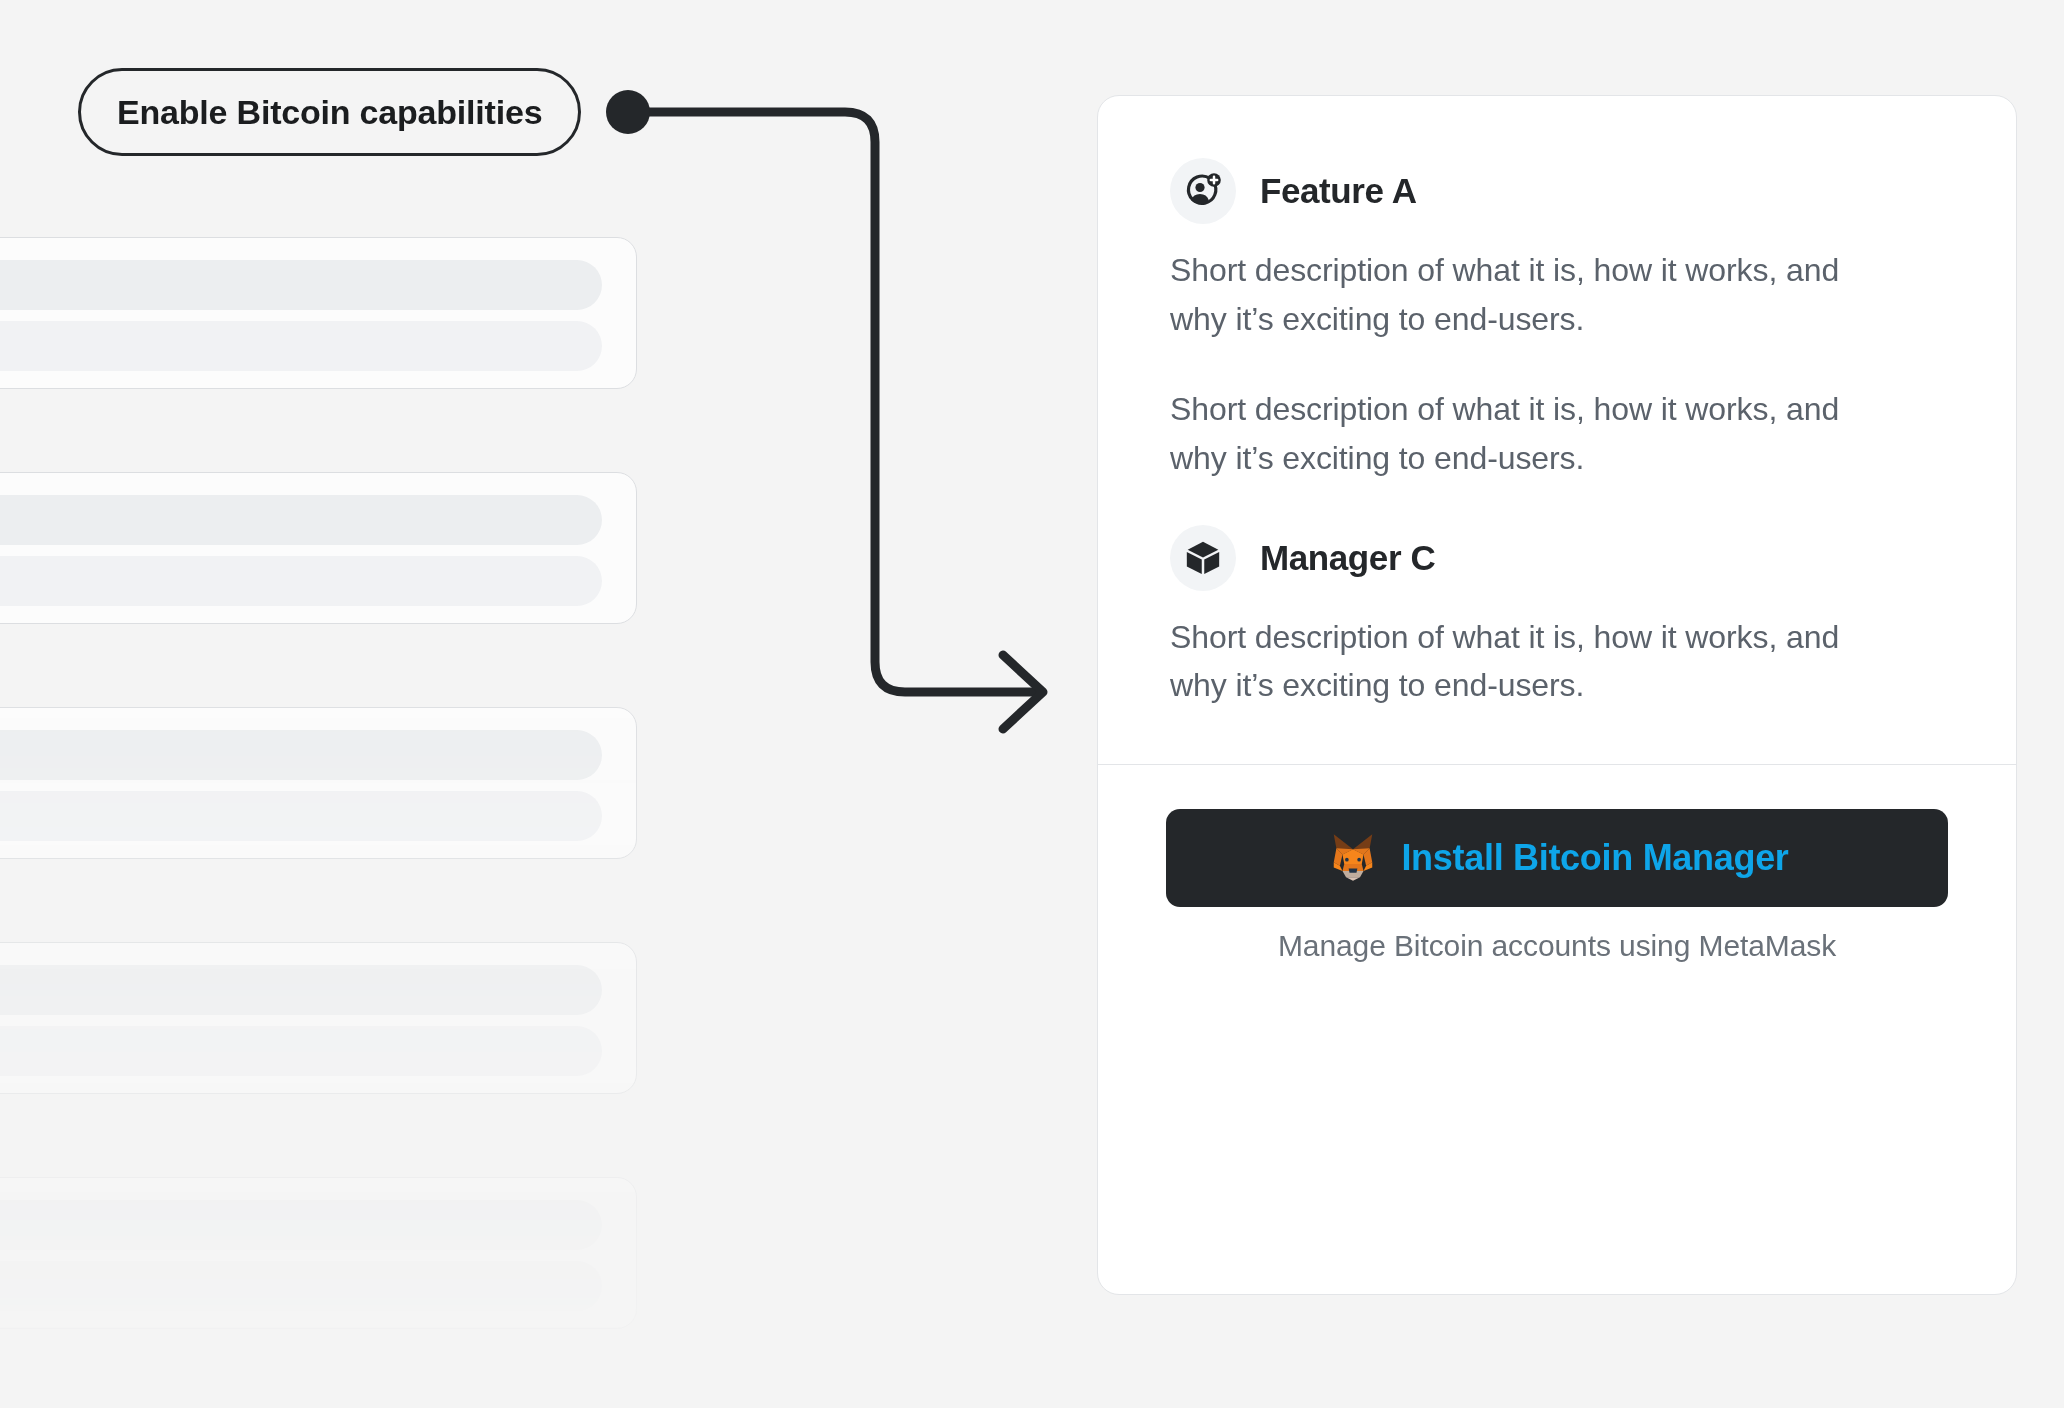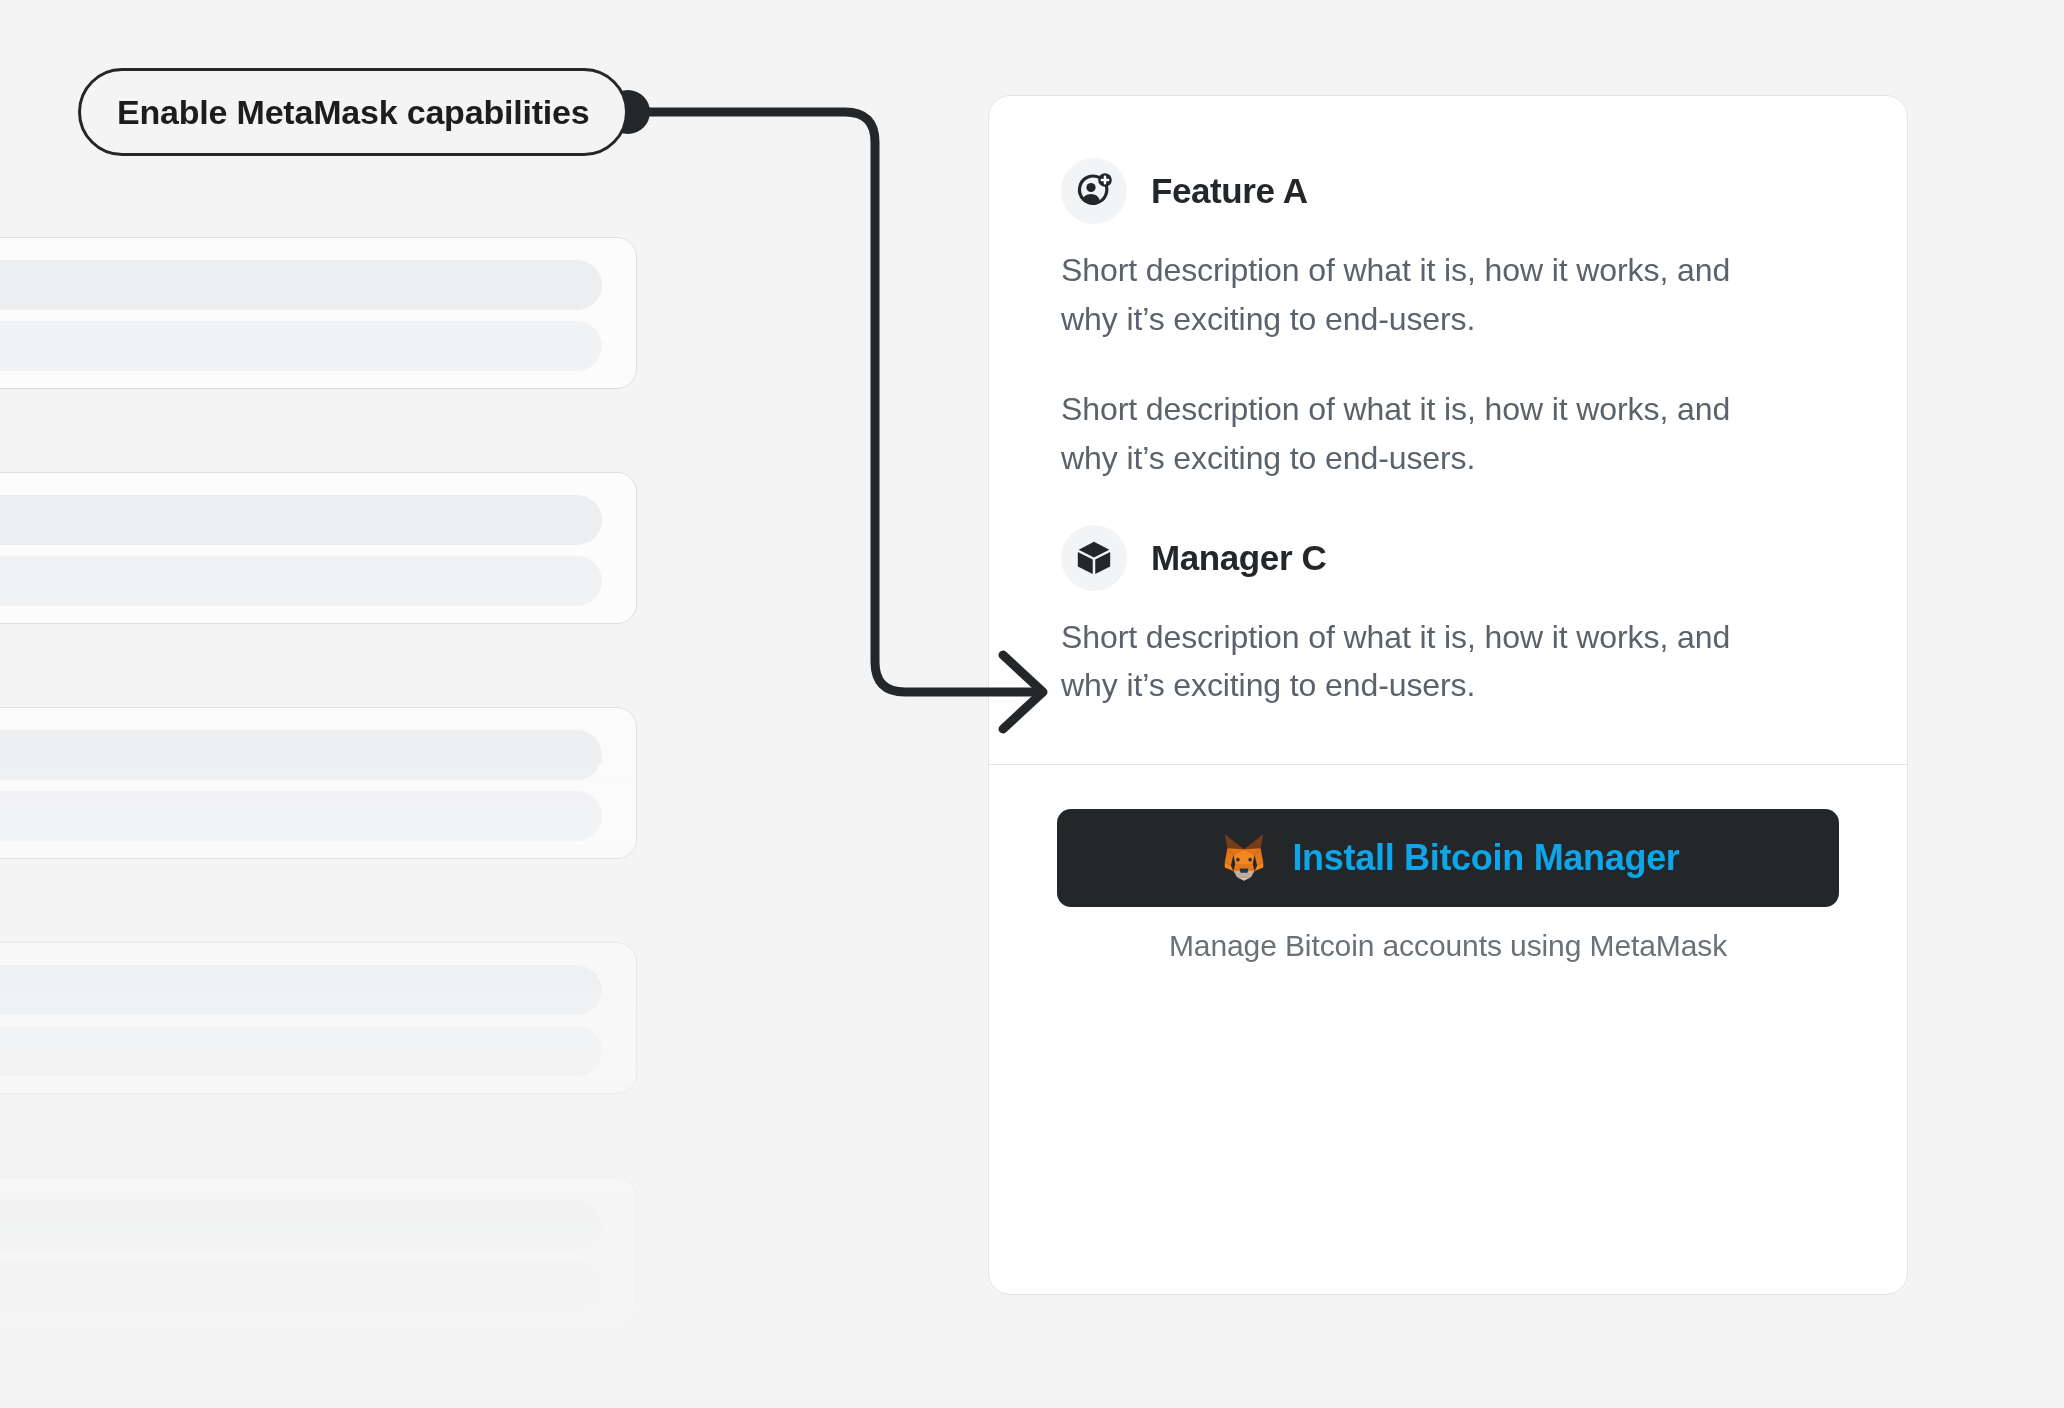--- a/index.html
+++ b/index.html
@@ -86,21 +86,21 @@
     top: 0;
     width: 2064px;
     height: 1408px;
     pointer-events: none;
     z-index: 4;
   }
 
   
   #feature-card {
     position: absolute;
-    left: 988px;
+    left: 1097px;
     top: 95px;
     width: 920px;
     height: 1200px;
     background: #ffffff;
     border: 1.5px solid #e3e5e8;
     border-radius: 22px;
     display: flex;
     flex-direction: column;
     overflow: hidden;
   }
@@ -204,21 +204,21 @@
     <div class="skeleton-bar primary"></div>
     <div class="skeleton-bar secondary"></div>
   </div>
   <div class="skeleton-card" style="top:940px;">
     <div class="skeleton-bar primary"></div>
     <div class="skeleton-bar secondary"></div>
   </div>
 </div>
 
 <div id="callout-pill">
-  <span class="label">Enable MetaMask capabilities</span>
+  <span class="label">Enable Bitcoin capabilities</span>
 </div>
 
 <svg id="connector" viewBox="0 0 2064 1408" width="2064" height="1408">
   <path d="M 628 112 L 845 112 Q 875 112 875 142 L 875 662 Q 875 692 905 692 L 1040 692" fill="none" stroke="#24272a" stroke-width="9" stroke-linecap="round" stroke-linejoin="round"></path>
   <circle cx="628" cy="112" r="22" fill="#24272a"></circle>
   <path d="M 1003 655 L 1043 692 L 1003 729" fill="none" stroke="#24272a" stroke-width="9" stroke-linecap="round" stroke-linejoin="round"></path>
 </svg>
 
 <div id="feature-card">
 

